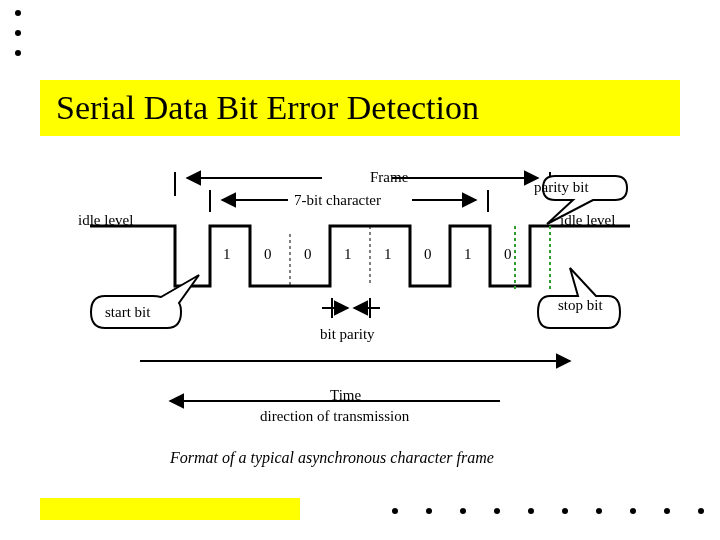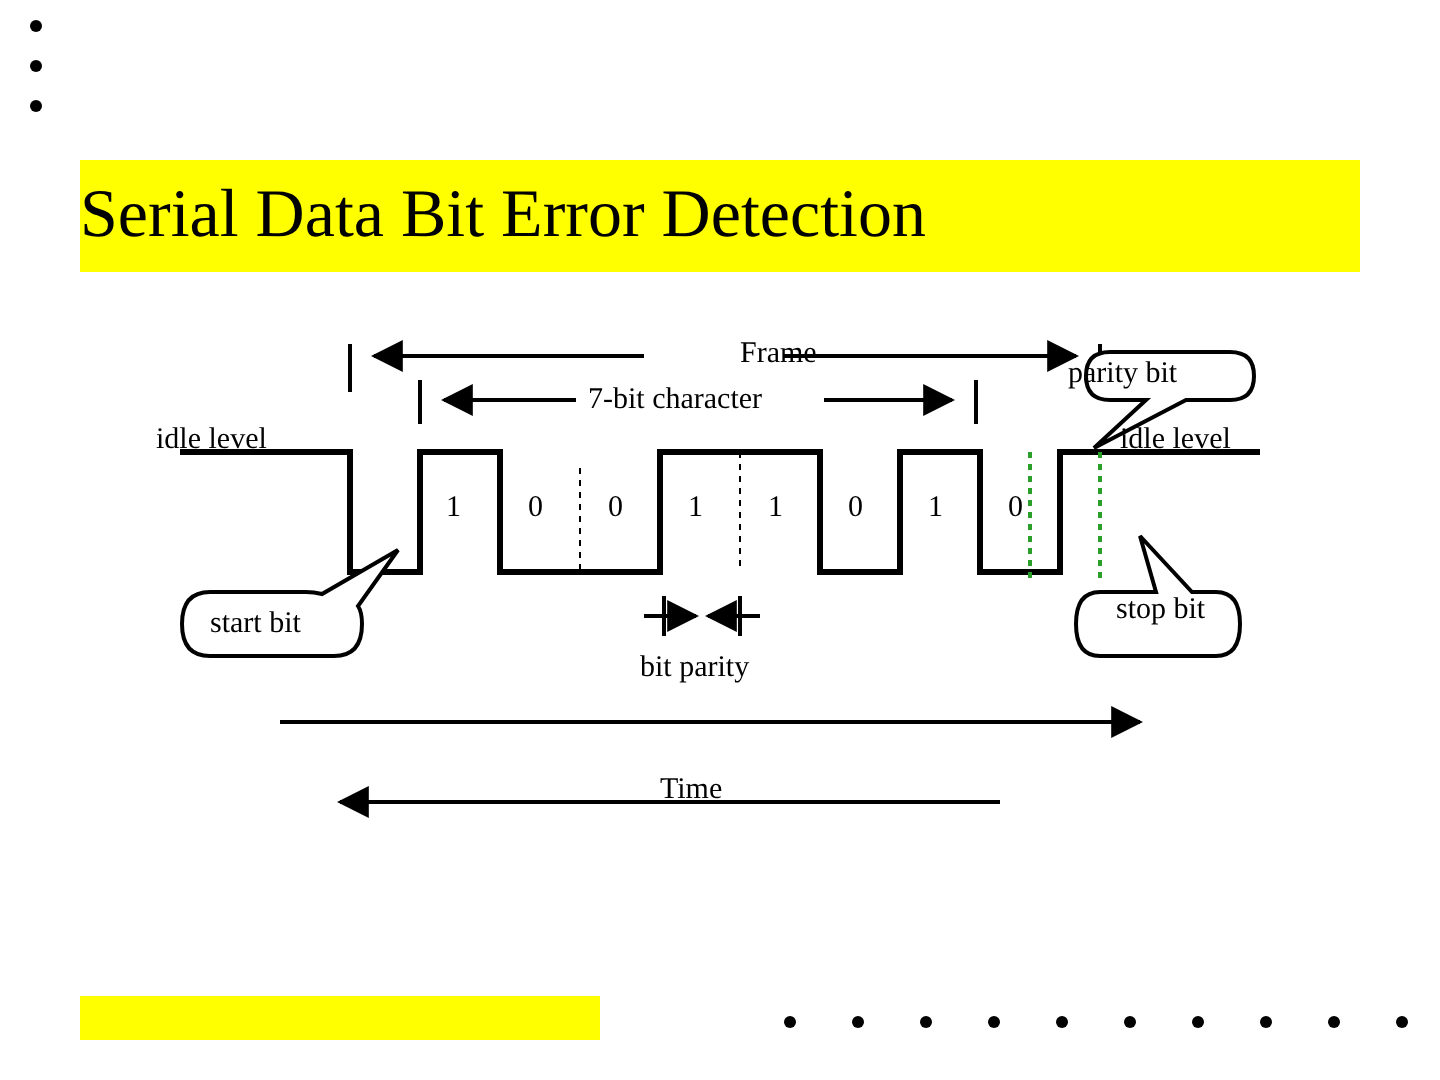--- a/index.html
+++ b/index.html
@@ -42,20 +42,21 @@
   }
   .title-band {
     position: absolute;
     top: 80px;
     left: 40px;
     right: 40px;
     height: 56px;
     background: #ffff00;
     display: flex;
     align-items: center;
+    padding-left: 16px;
   }
   .title-band span {
     font-size: 34px;
     font-family: "Times New Roman", serif;
   }
   .footer-band {
     position: absolute;
     bottom: 20px;
     left: 40px;
     width: 260px;
@@ -192,31 +193,33 @@
     
     <span class="lbl" style="top:13px; left:260px;margin-left:40px;">Frame</span>
     <span class="lbl" style="top:36px; left:224px;">7-bit character</span>
     <span class="lbl" style="top:23px; left:464px;">parity bit</span>
     <span class="lbl" style="top:56px; left:8px;">idle level</span>
     <span class="lbl" style="top:56px; left:490px;">idle level</span>
     <span class="lbl" style="top:148px; left:35px;">start bit</span>
     <span class="lbl" style="top:141px; left:488px;">stop bit</span>
     <span class="lbl" style="top:170px; left:250px;">bit parity</span>
     <span class="lbl" style="top:231px; left:260px;">Time</span>
+    <span class="lbl" style="top:252px; left:190px;">direction of transmission</span>
 
     
     <span class="lbl" style="top:90px; left:153px;">1</span>
     <span class="lbl" style="top:90px; left:194px;">0</span>
     <span class="lbl" style="top:90px; left:234px;">0</span>
     <span class="lbl" style="top:90px; left:274px;">1</span>
     <span class="lbl" style="top:90px; left:314px;">1</span>
     <span class="lbl" style="top:90px; left:354px;">0</span>
     <span class="lbl" style="top:90px; left:394px;">1</span>
     <span class="lbl" style="top:90px; left:434px;">0</span>
 
+    <span class="caption" style="top:293px; left:100px;">Format of a typical asynchronous character frame</span>
   </div>
 
   <div class="footer-band"></div>
 
   <div class="dots-horiz">
     <div class="dot"></div>
     <div class="dot"></div>
     <div class="dot"></div>
     <div class="dot"></div>
     <div class="dot"></div>

